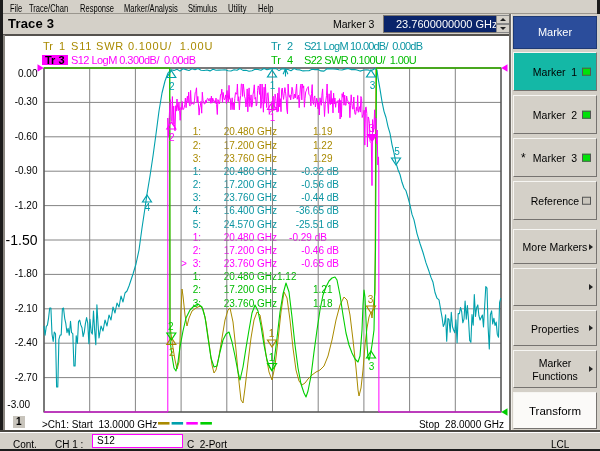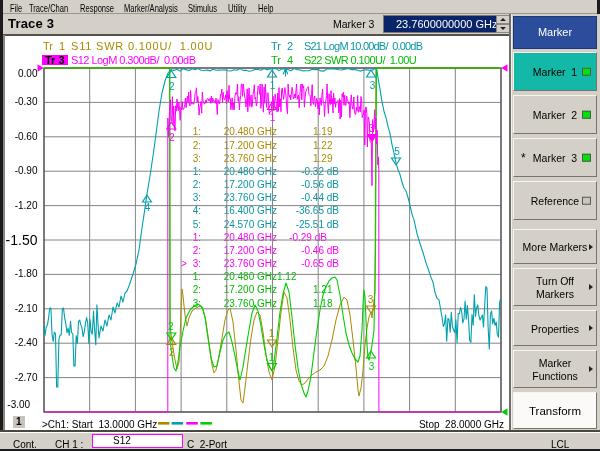--- a/index.html
+++ b/index.html
@@ -214,24 +214,20 @@
     </div>
     <span style="position:absolute;right:5px;top:50%;transform:translateY(-50%);width:7px;height:6.5px;background:#cac6bd;border:1px solid #555"></span>
   </div>
 <div style="position:absolute;left:513px;top:229px;width:84px;height:35px;background:#d4d0c8;border-top:1px solid #f6f5f2;border-left:1px solid #f6f5f2;border-right:1px solid #767370;border-bottom:1px solid #767370;box-sizing:border-box">
     <div style="position:absolute;left:0;right:0;top:11.0px;text-align:center;font-size:10.5px">
       <div style="line-height:13px">More Markers</div>
     </div>
     <span style="position:absolute;right:3px;top:50%;transform:translateY(-50%);width:0;height:0;border-left:4px solid #222;border-top:3.5px solid transparent;border-bottom:3.5px solid transparent"></span>
   </div>
 <div style="position:absolute;left:513px;top:268px;width:84px;height:38px;background:#d4d0c8;border-top:1px solid #f6f5f2;border-left:1px solid #f6f5f2;border-right:1px solid #767370;border-bottom:1px solid #767370;box-sizing:border-box">
-    <div style="position:absolute;left:0;right:0;top:6.0px;text-align:center;font-size:10.5px">
-      <div style="line-height:13px">Turn Off</div>
-      <div style="line-height:13px">Markers</div>
-    </div>
     <span style="position:absolute;right:3px;top:50%;transform:translateY(-50%);width:0;height:0;border-left:4px solid #222;border-top:3.5px solid transparent;border-bottom:3.5px solid transparent"></span>
   </div>
 <div style="position:absolute;left:513px;top:310px;width:84px;height:36px;background:#d4d0c8;border-top:1px solid #f6f5f2;border-left:1px solid #f6f5f2;border-right:1px solid #767370;border-bottom:1px solid #767370;box-sizing:border-box">
     <div style="position:absolute;left:0;right:0;top:11.5px;text-align:center;font-size:10.5px">
       <div style="line-height:13px">Properties</div>
     </div>
     <span style="position:absolute;right:3px;top:50%;transform:translateY(-50%);width:0;height:0;border-left:4px solid #222;border-top:3.5px solid transparent;border-bottom:3.5px solid transparent"></span>
   </div>
 <div style="position:absolute;left:513px;top:350px;width:84px;height:38px;background:#d4d0c8;border-top:1px solid #f6f5f2;border-left:1px solid #f6f5f2;border-right:1px solid #767370;border-bottom:1px solid #767370;box-sizing:border-box">
     <div style="position:absolute;left:0;right:0;top:6.0px;text-align:center;font-size:10.5px">
@@ -243,16 +239,16 @@
 <div style="position:absolute;left:513px;top:392px;width:84px;height:37px;background:#fbfaf8;border-top:1px solid #f6f5f2;border-left:1px solid #f6f5f2;border-right:1px solid #767370;border-bottom:1px solid #767370;box-sizing:border-box">
     <div style="position:absolute;left:0;right:0;top:12.0px;text-align:center;font-size:11.5px">
       <div style="line-height:13px">Transform</div>
     </div>
   </div>
 
 <div style="position:absolute;left:0;top:430px;width:600px;height:2px;background:#4a4741"></div>
 <div style="position:absolute;left:0;top:432px;width:600px;height:19px;background:#d4d0c8;border-top:1px solid #fff"></div>
 <div class="t" style="left:13px;top:438.5px;font-size:10px">Cont.</div>
 <div class="t" style="left:55px;top:438.5px;font-size:10px">CH 1 :</div>
-<div style="position:absolute;left:92px;top:434px;width:91px;height:14px;background:#fff;border:1.5px solid #ff00ff;box-sizing:border-box;font-size:10px;line-height:11px;padding-left:20px">S12</div>
+<div style="position:absolute;left:92px;top:434px;width:91px;height:14px;background:#fff;border:1.5px solid #ff00ff;box-sizing:border-box;font-size:10px;line-height:11px;padding-left:4px">S12</div>
 <div class="t" style="left:187px;top:438.5px;font-size:10px">C&nbsp; 2-Port</div>
 <div class="t" style="left:551px;top:438.5px;font-size:10px">LCL</div>
 <div style="position:absolute;left:0;top:448.5px;width:600px;height:2.5px;background:#1c1c1c"></div>
 
 </body></html>

